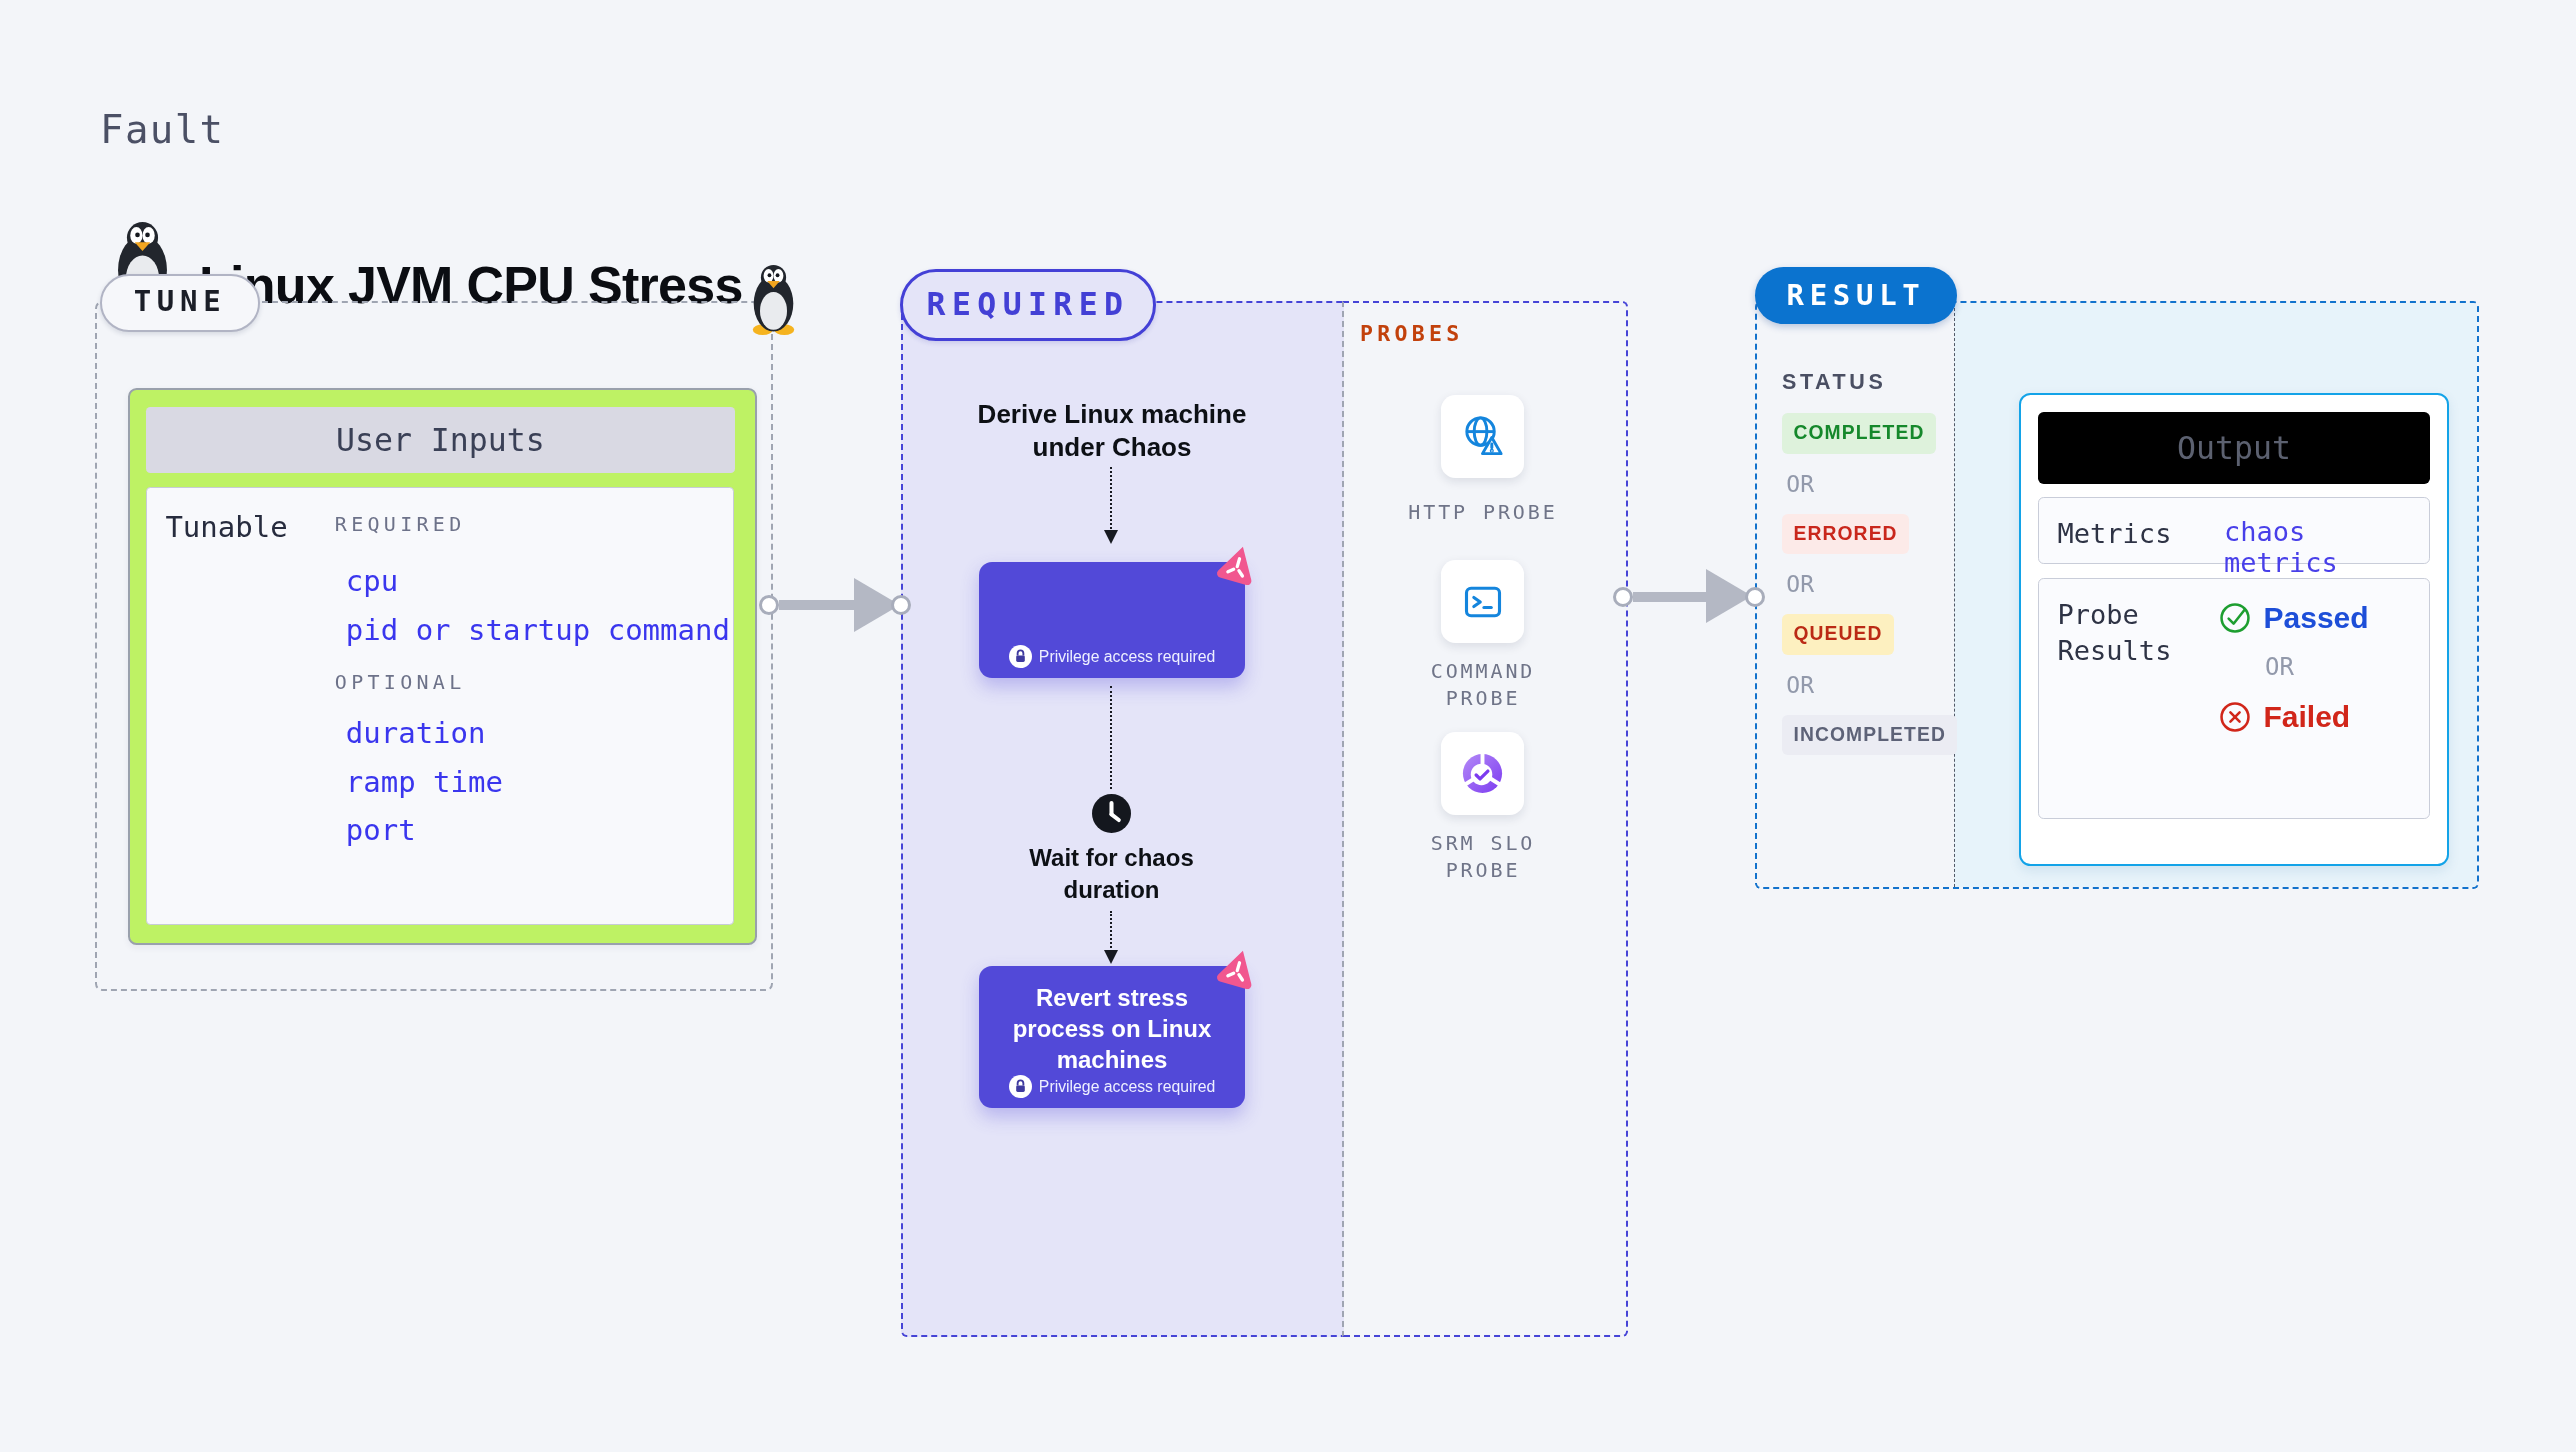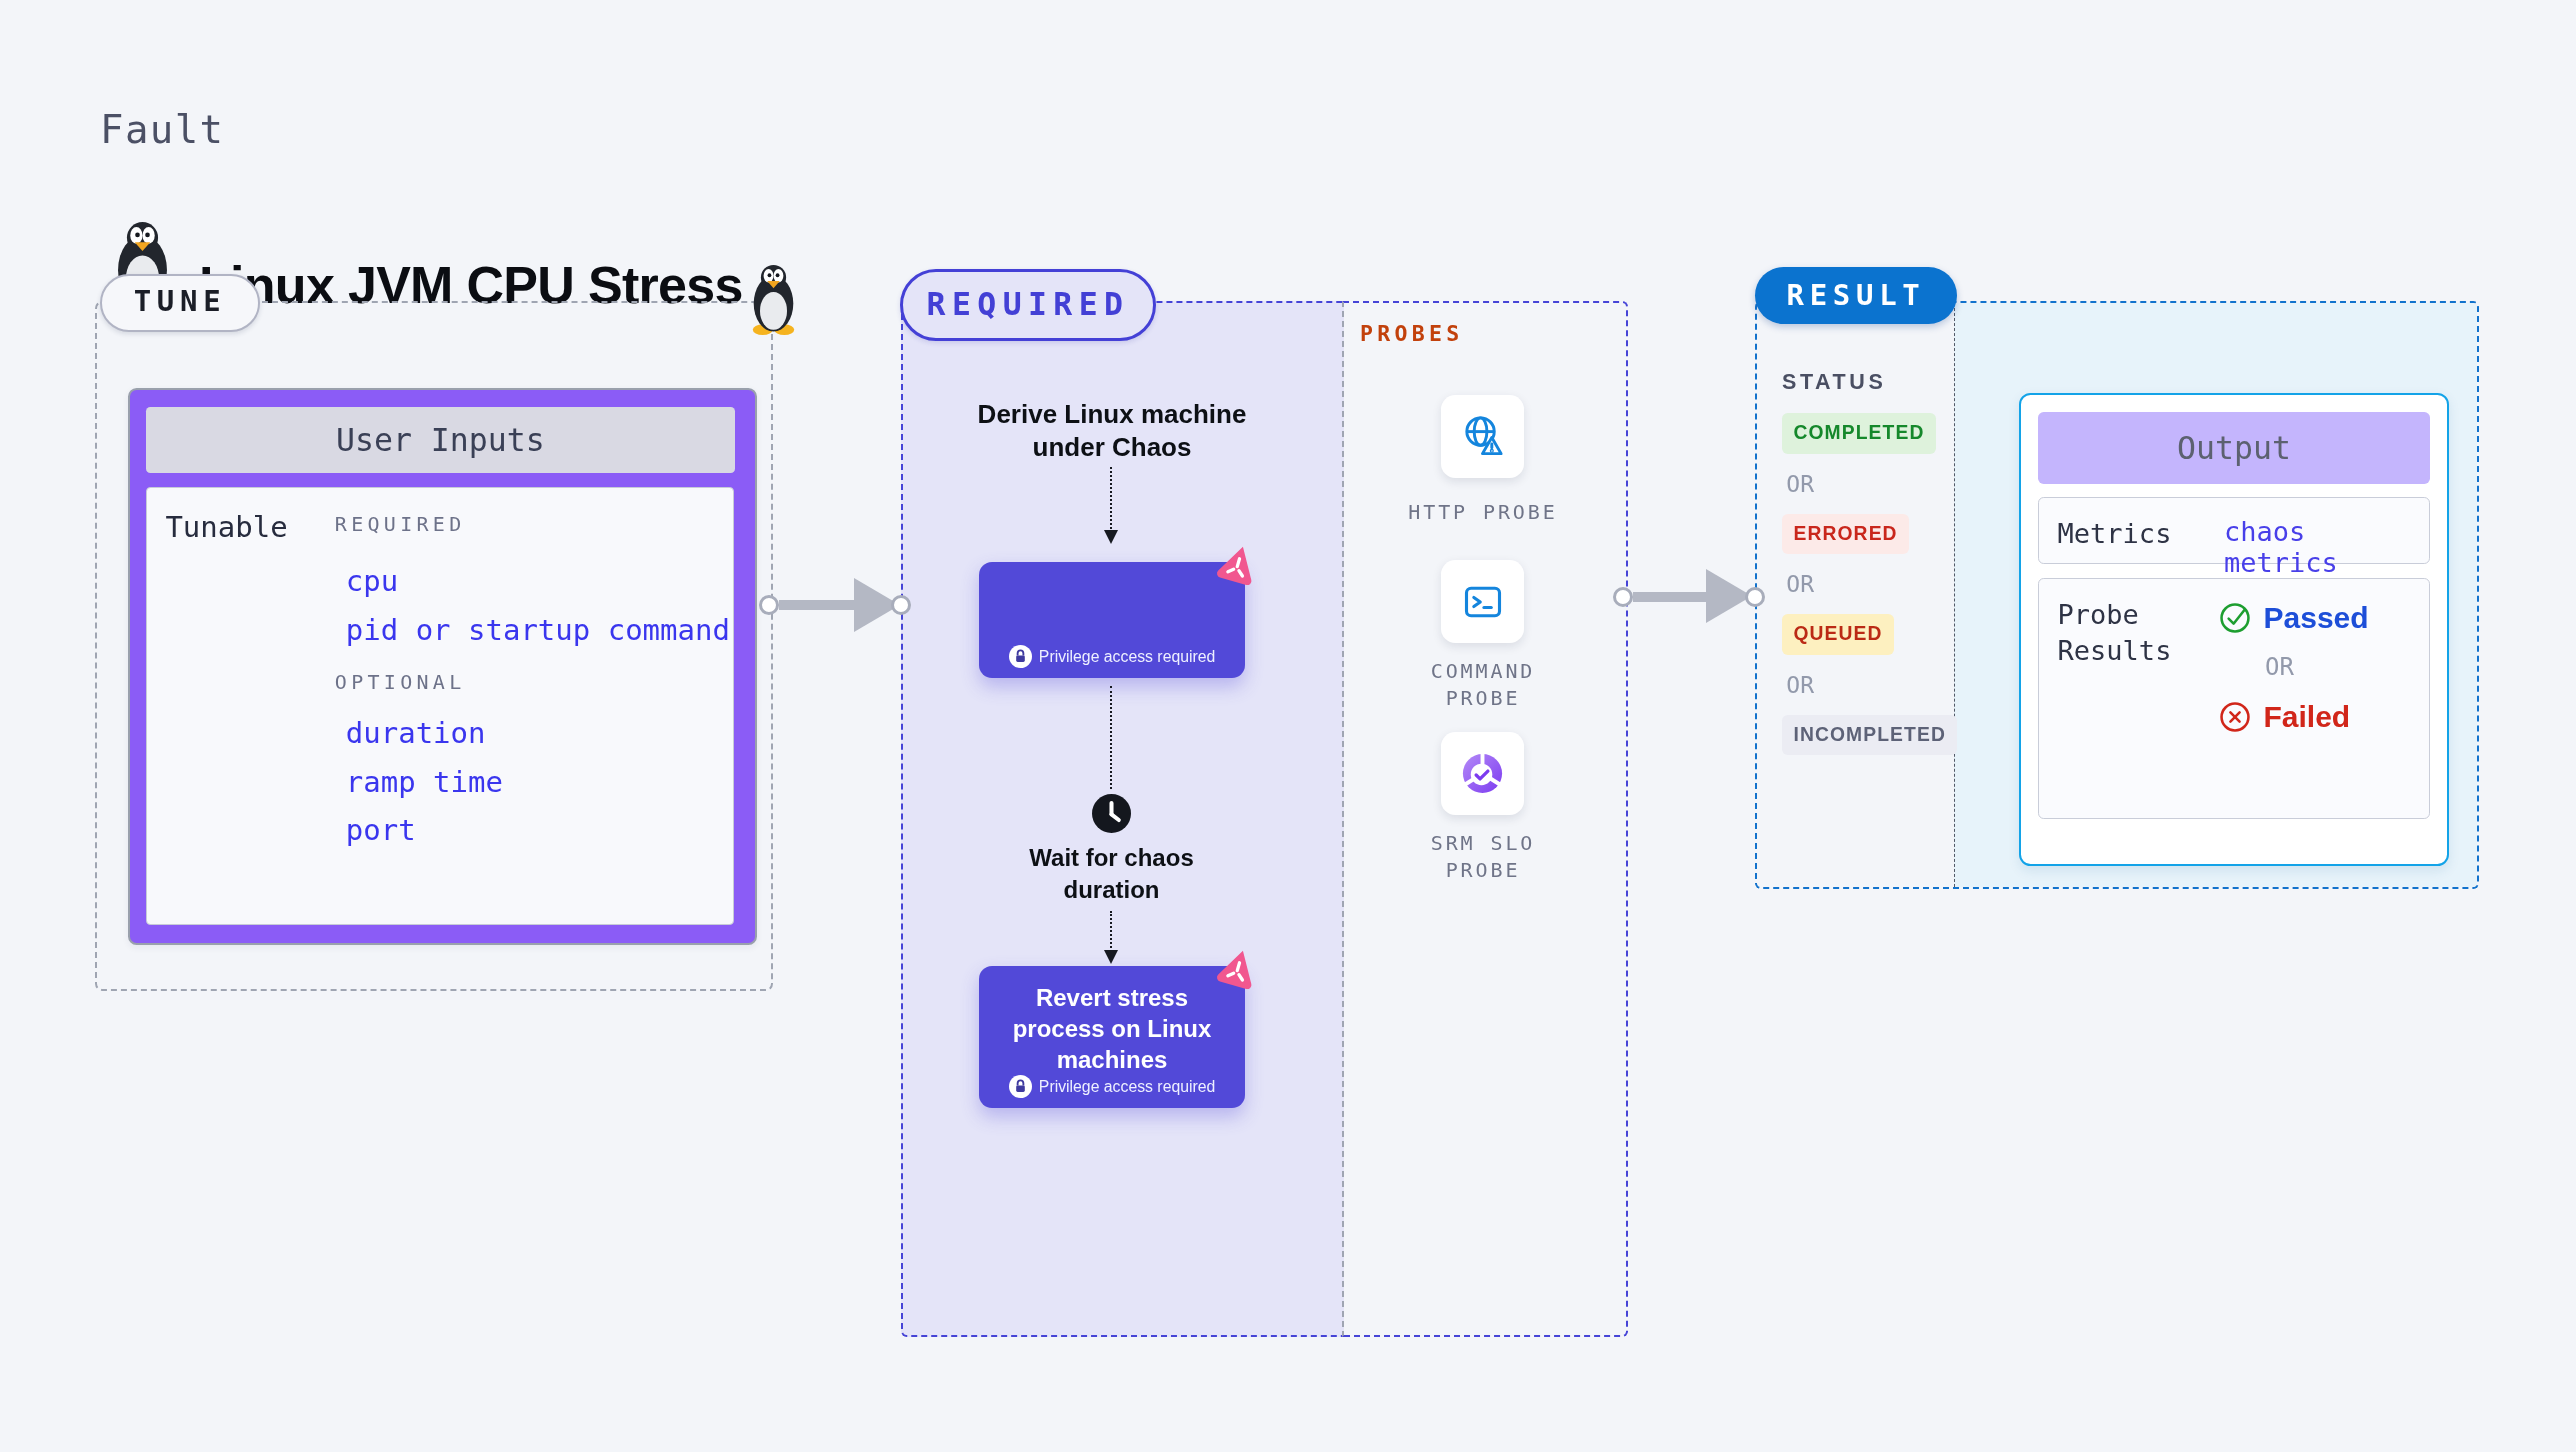--- a/index.html
+++ b/index.html
@@ -15,21 +15,21 @@
   .page-title{left:199px;top:255px;font-size:52px;font-weight:bold;color:#0b0d12;letter-spacing:-0.7px;}
 
   
   .tune-box{left:95px;top:301px;width:674px;height:686px;border:2.9px dashed #9fa5b2;border-radius:7.2px;}
   .tune-pill{
     left:100px;top:274px;width:156px;height:54px;background:#f6f7fa;border:2.9px solid #b1b4c4;
     border-radius:29px;box-shadow:0 2.1px 5.7px rgba(30,40,80,.14);
     font-weight:700;font-size:29px;color:#1b1e27;letter-spacing:5.7px;
     line-height:50px;text-align:center;
   }
-  .ui-card{left:128px;top:388px;width:625px;height:553px;background:#8b5cf6;border:2.1px solid #99a0ac;border-radius:8.6px;box-shadow:0 2.9px 7.2px rgba(30,40,80,.06);}
+  .ui-card{left:128px;top:388px;width:625px;height:553px;background:#bef264;border:2.1px solid #99a0ac;border-radius:8.6px;box-shadow:0 2.9px 7.2px rgba(30,40,80,.06);}
   .ui-header{left:15.8px;top:16.5px;width:589px;height:66px;background:#d9d9e3;border-radius:4.3px;
     font-size:31.5px;color:#3a4056;line-height:66px;text-align:center;}
   .ui-inner{left:15.8px;top:97px;width:586px;height:436px;background:#f8f9fc;border:1.4px solid #c7cbd7;border-radius:4.3px;}
   .tunable-label{left:18.6px;top:21.5px;font-size:29px;color:#272c3e;}
   .grp-label{left:188px;font-size:20px;color:#6d7289;letter-spacing:4.3px;}
   .tn-item{left:199px;font-size:29px;color:#3a36ee;}
 
   
   .conn-dot{width:20px;height:20px;box-sizing:border-box;border:3.6px solid #a8adbb;background:#fff;border-radius:50%;z-index:6;}
   .arrow-line{height:10px;background:#b4b8c4;z-index:5;}
@@ -71,21 +71,21 @@
   .status-label{left:1782px;top:370px;font-size:21.5px;font-weight:700;color:#4a4f63;letter-spacing:3.6px;}
   .status-col{left:1782px;top:413px;width:176px;display:flex;flex-direction:column;align-items:flex-start;}
   .badge{font-weight:700;font-size:19.3px;letter-spacing:1.1px;padding:9.3px 11.5px;border-radius:5.7px;white-space:nowrap;}
   .st-success{background:#def2dc;color:#15882b;}
   .st-error{background:#fceae8;color:#c9271c;}
   .st-queued{background:#fdf0c0;color:#bb2a15;}
   .st-muted{background:#ebecf3;color:#5d6277;}
   .or{font-size:23px;color:#9299ab;margin:17px 0 17px 4.3px;}
 
   .output-card{left:2019px;top:393px;width:430px;height:473px;box-sizing:border-box;background:#fff;border:2.9px solid #13a3e8;border-radius:11.5px;box-shadow:0 4.3px 11.5px rgba(10,90,150,.10);}
-  .out-header{margin:17px 17px 0;height:72px;background:#c4b5fd;border-radius:5.7px;font-size:31.5px;color:#5c6170;line-height:72px;text-align:center;}
+  .out-header{margin:17px 17px 0;height:72px;background:#000000;border-radius:5.7px;font-size:31.5px;color:#5c6170;line-height:72px;text-align:center;}
   .out-row{margin:13px 17px 0;box-sizing:border-box;border:1.4px solid #c9cdd9;background:#fafbfe;border-radius:5.7px;position:relative;}
   .metrics-row{height:67px;}
   .probe-row{height:241px;margin-top:14.3px;}
   .out-lbl{position:absolute;left:18.6px;top:18px;font-size:27px;color:#2e3345;line-height:36px;}
   .metrics-val{position:absolute;left:185px;top:18px;font-size:27px;color:#483fe9;}
   .pr-col{position:absolute;left:179px;top:21.5px;}
   .res-row{display:flex;align-items:center;gap:11.5px;}
   .res-row span{font-weight:700;font-size:30px;}
   .passed span{color:#1d4ed8;}
   .failed span{color:#d1261a;}

